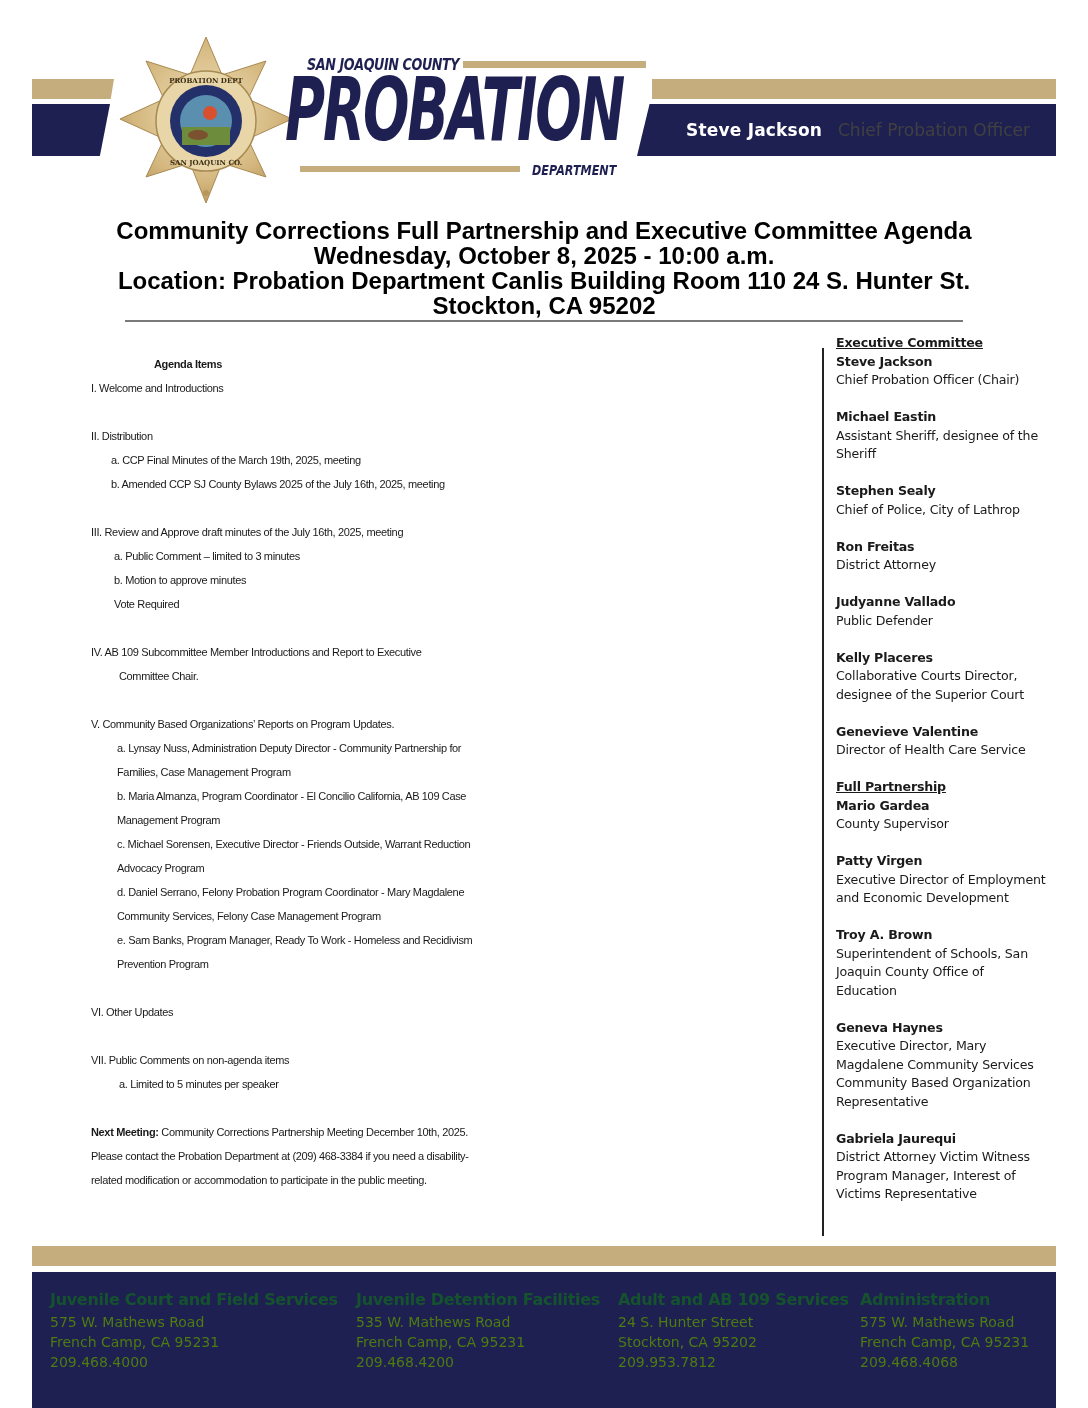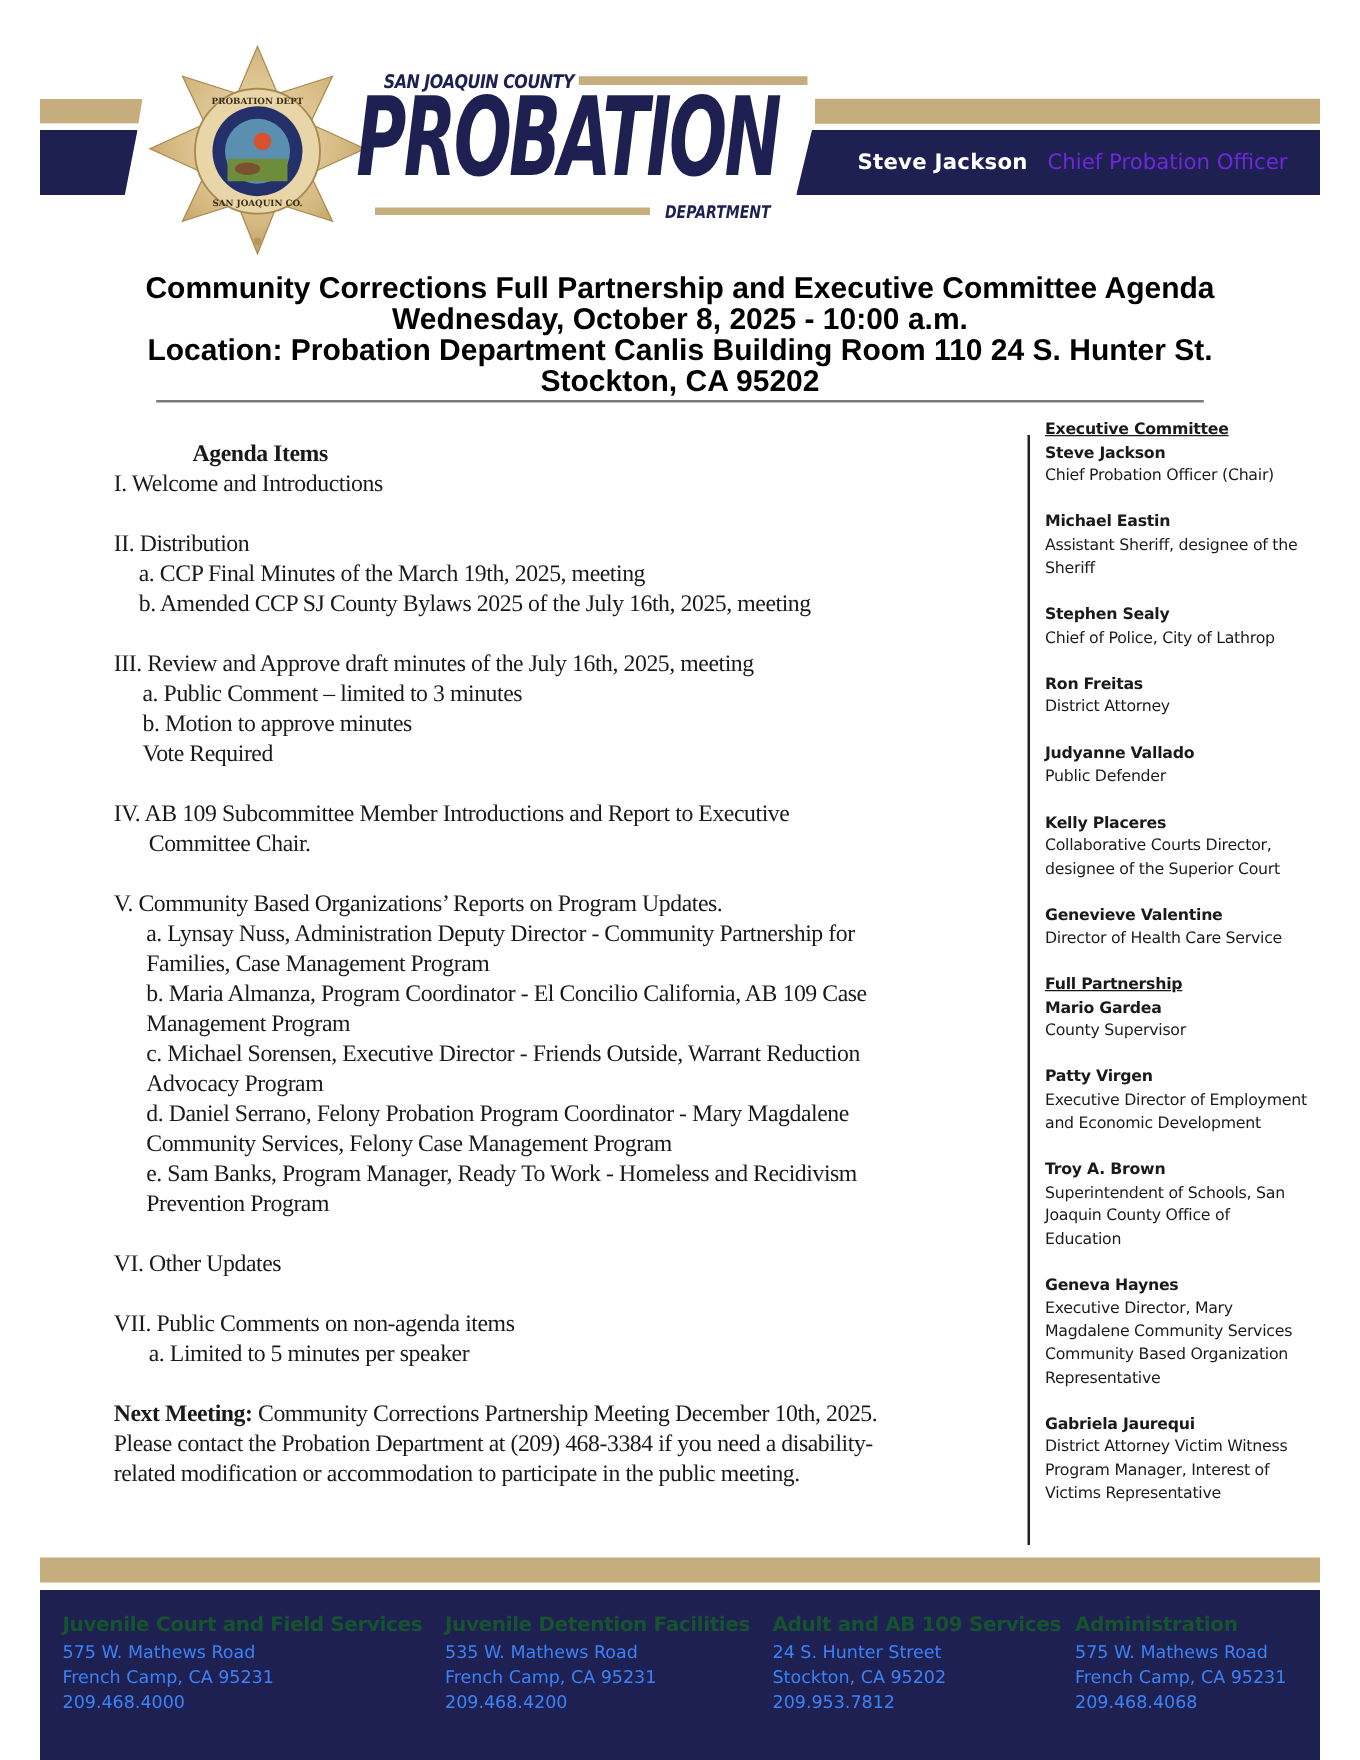--- a/index.html
+++ b/index.html
@@ -16,28 +16,28 @@
   .hdr-gold-top { left: 463px; top: 61px; width: 183px; height: 7px; }
   .hdr-gold-bottom2 { left: 300px; top: 166px; width: 220px; height: 6px; }
 
   .badge { left: 118px; top: 35px; width: 176px; height: 172px; }
 
   .brand-county { left: 307px; top: 56px; font-family: "DejaVu Sans", sans-serif; font-weight: bold; font-style: italic; font-size: 15px; color: #1f2052; letter-spacing: -0.5px; transform: scaleX(0.85); transform-origin: left; }
   .brand-main { left: 285px; top: 66px; font-family: "DejaVu Sans", sans-serif; font-weight: bold; font-style: italic; font-size: 76px; color: #1f2052; letter-spacing: -3px; line-height: 1; transform: scaleX(0.72) scaleY(1.15); transform-origin: left top; }
   .brand-dept { left: 532px; top: 162px; font-family: "DejaVu Sans", sans-serif; font-weight: bold; font-style: italic; font-size: 14px; color: #1f2052; transform: scaleX(0.8); transform-origin: left; }
 
   .hdr-name { left: 686px; top: 120px; font-family: "DejaVu Sans", sans-serif; font-weight: bold; font-size: 17px; color: #ffffff; letter-spacing: 0.2px; }
-  .hdr-role { left: 838px; top: 120px; font-family: "DejaVu Sans", sans-serif; font-size: 17px; color: #6d28d9; }
+  .hdr-role { left: 838px; top: 120px; font-family: "DejaVu Sans", sans-serif; font-size: 17px; color: #404040; }
 
   
   .title-block { left: 100px; top: 218px; width: 888px; text-align: center; font-family: "Liberation Sans", sans-serif; font-weight: bold; font-size: 24px; line-height: 25px; color: #000; }
   .title-rule { left: 125px; top: 320px; width: 838px; height: 2px; background: #7a7a7a; }
 
   
-  .agenda { left: 91px; top: 352px; width: 720px; font-family: Liberation Serif, serif; font-size: 19px; line-height: 24px; color: #1a1a1a; letter-spacing: -0.35px; }
+  .agenda { left: 91px; top: 352px; width: 720px; font-family: Liberation Sans, sans-serif; font-size: 11px; line-height: 24px; color: #1a1a1a; letter-spacing: -0.35px; }
   .agenda .heading { font-weight: bold; padding-left: 63px; }
   .agenda .item { }
   .agenda .gap { height: 24px; }
   .agenda .sub1 { padding-left: 20px; }
   .agenda .sub2 { padding-left: 23px; }
   .agenda .sub4 { padding-left: 28px; }
   .agenda .hang { padding-left: 26px; }
   .agenda b { font-weight: bold; }
 
   
@@ -45,21 +45,21 @@
   .sidebar { left: 836px; top: 334px; width: 240px; font-family: "DejaVu Sans", sans-serif; font-size: 12.6px; line-height: 18.5px; color: #1a1a1a; letter-spacing: -0.2px; }
   .sidebar .section { font-weight: bold; text-decoration: underline; }
   .sidebar .name { font-weight: bold; }
   .sidebar .member { margin-bottom: 18.5px; }
 
   
   .ftr-gold { left: 32px; top: 1246px; width: 1024px; height: 20px; }
   .ftr-navy { left: 32px; top: 1272px; width: 1024px; height: 136px; }
   .ftr-col { top: 1289px; font-family: "DejaVu Sans", sans-serif; }
   .ftr-col .h { color: #14532d; font-weight: bold; font-size: 16px; line-height: 22px; margin-bottom: 1px; letter-spacing: -0.3px; }
-  .ftr-col .l { color: #3b82f6; font-size: 14px; line-height: 20px; }
+  .ftr-col .l { color: #4d7c0f; font-size: 14px; line-height: 20px; }
 </style>
 </head>
 <body>
 
 <div class="abs gold hdr-gold-left"></div>
 <div class="abs navy hdr-navy-left"></div>
 <div class="abs gold hdr-gold-right"></div>
 <div class="abs navy hdr-navy-right"></div>
 <div class="abs gold hdr-gold-top"></div>
 <div class="abs gold hdr-gold-bottom2"></div>

